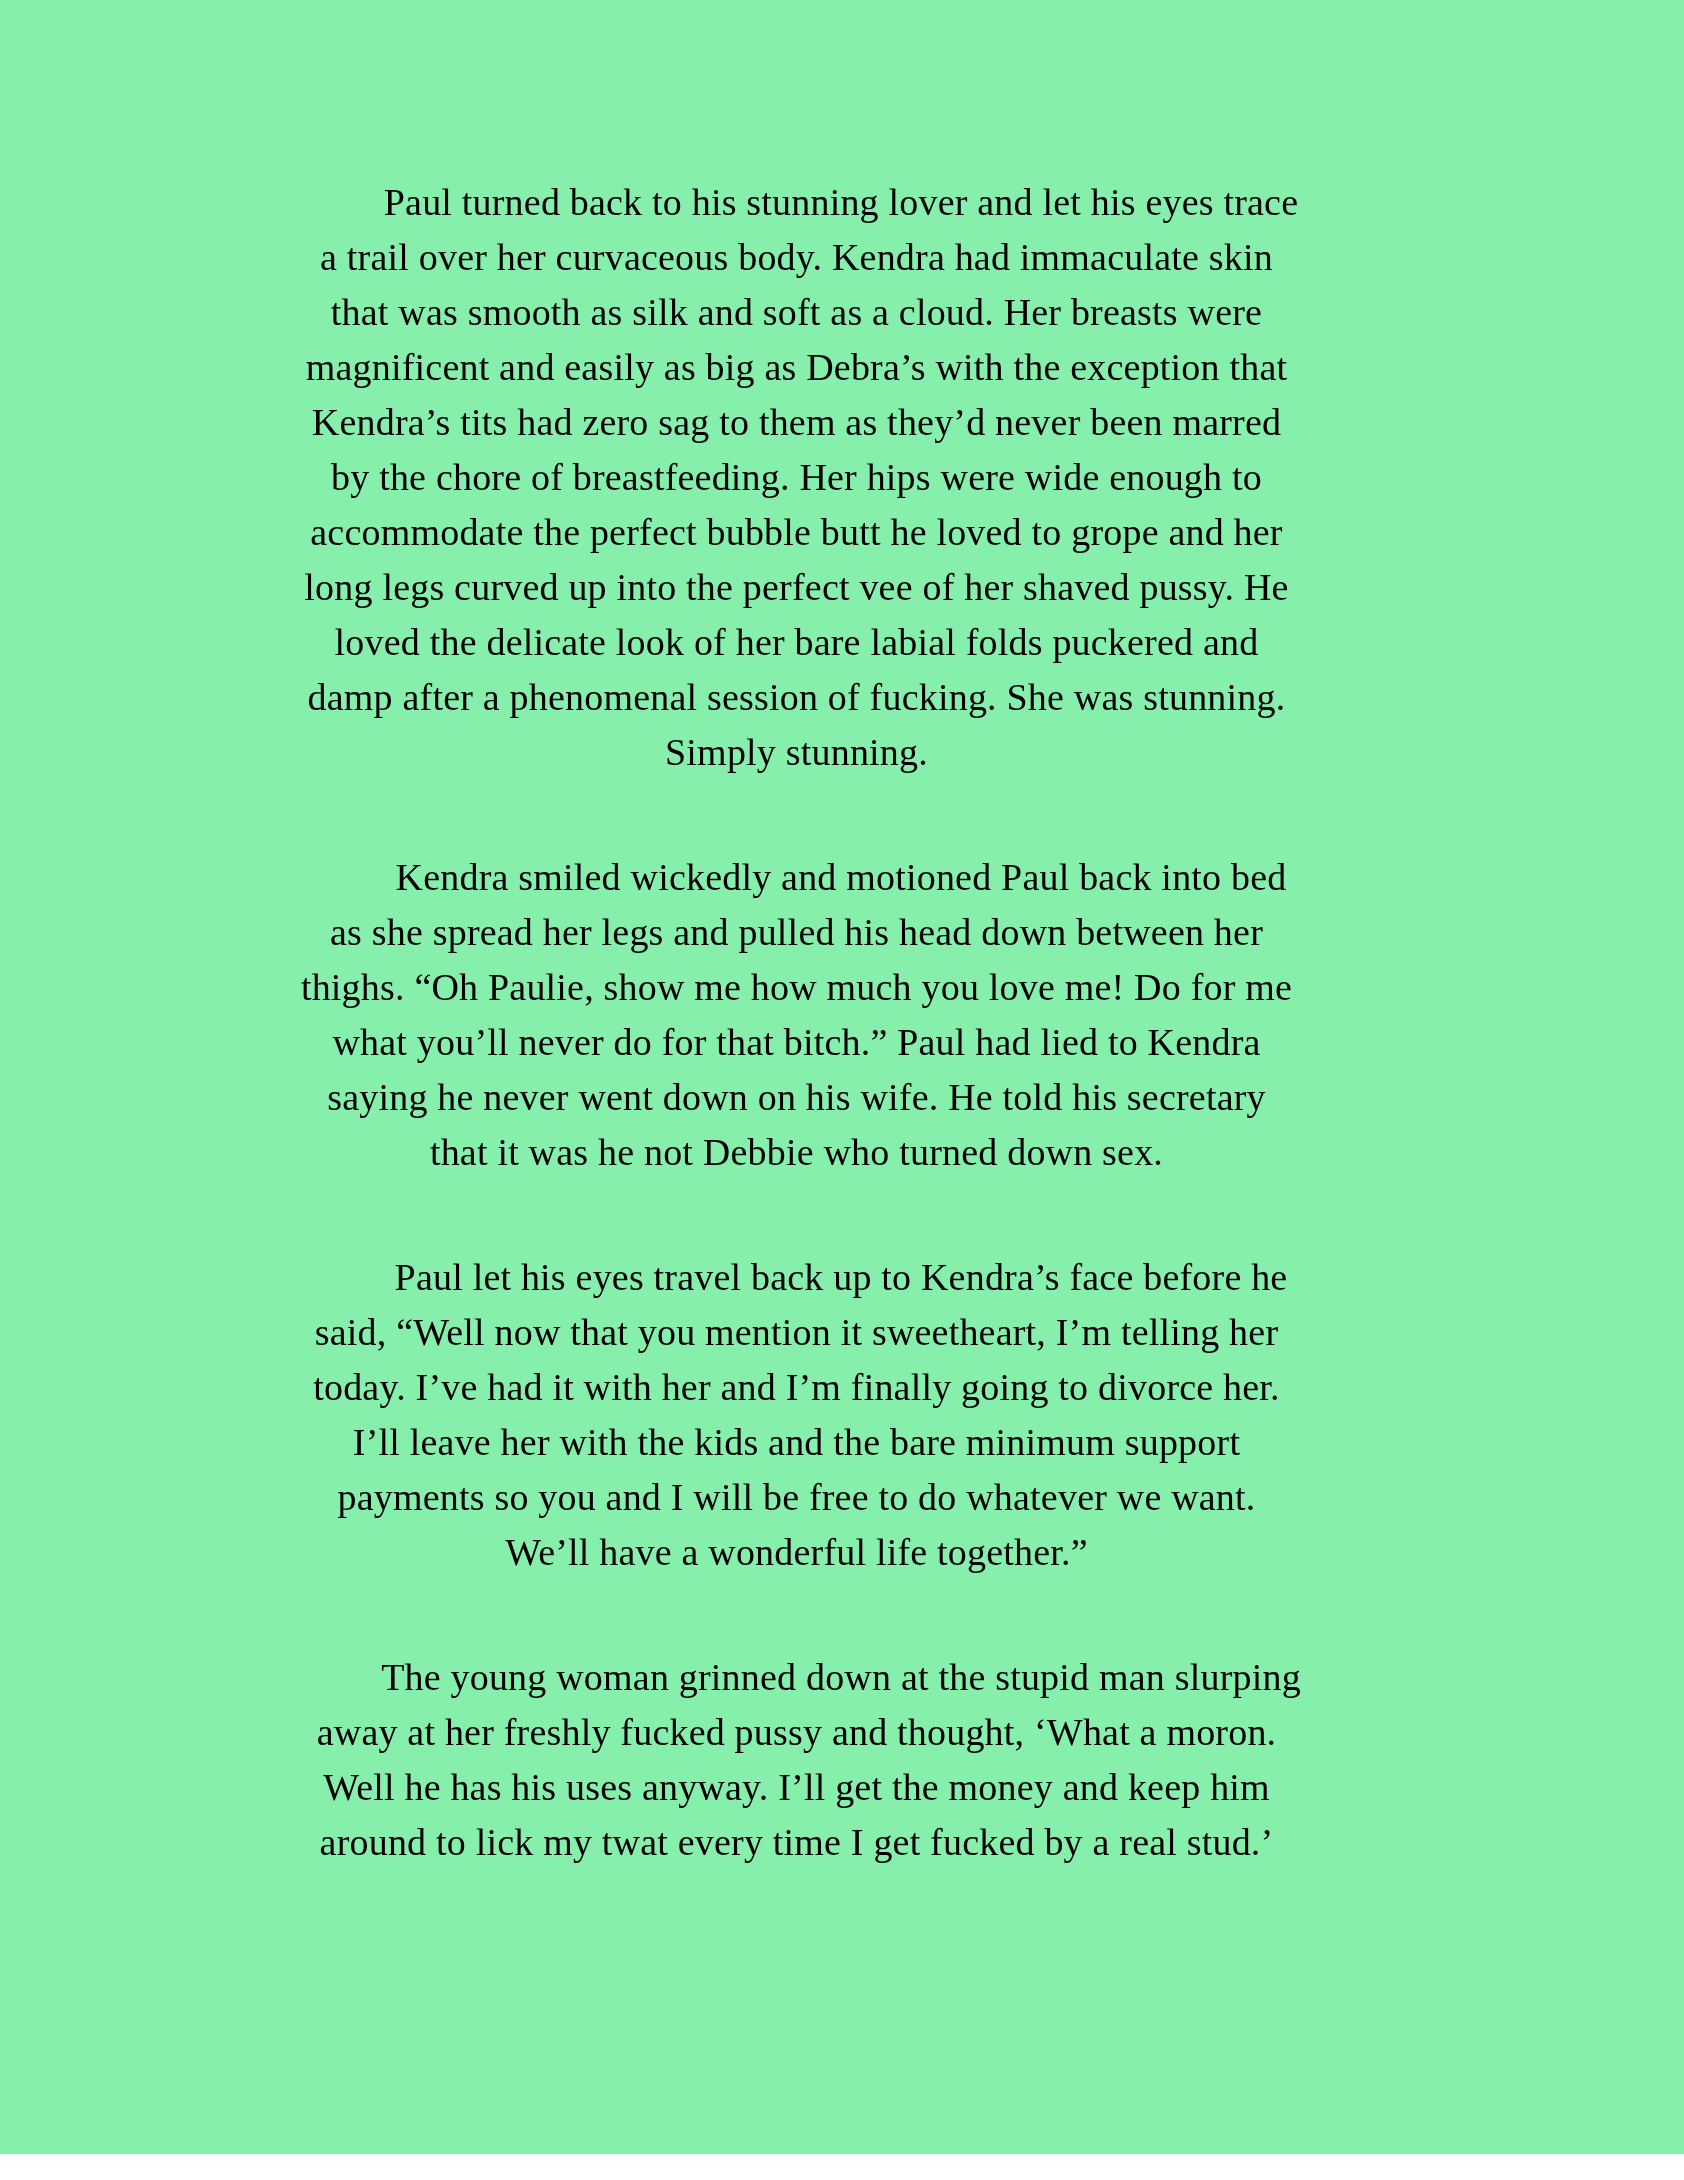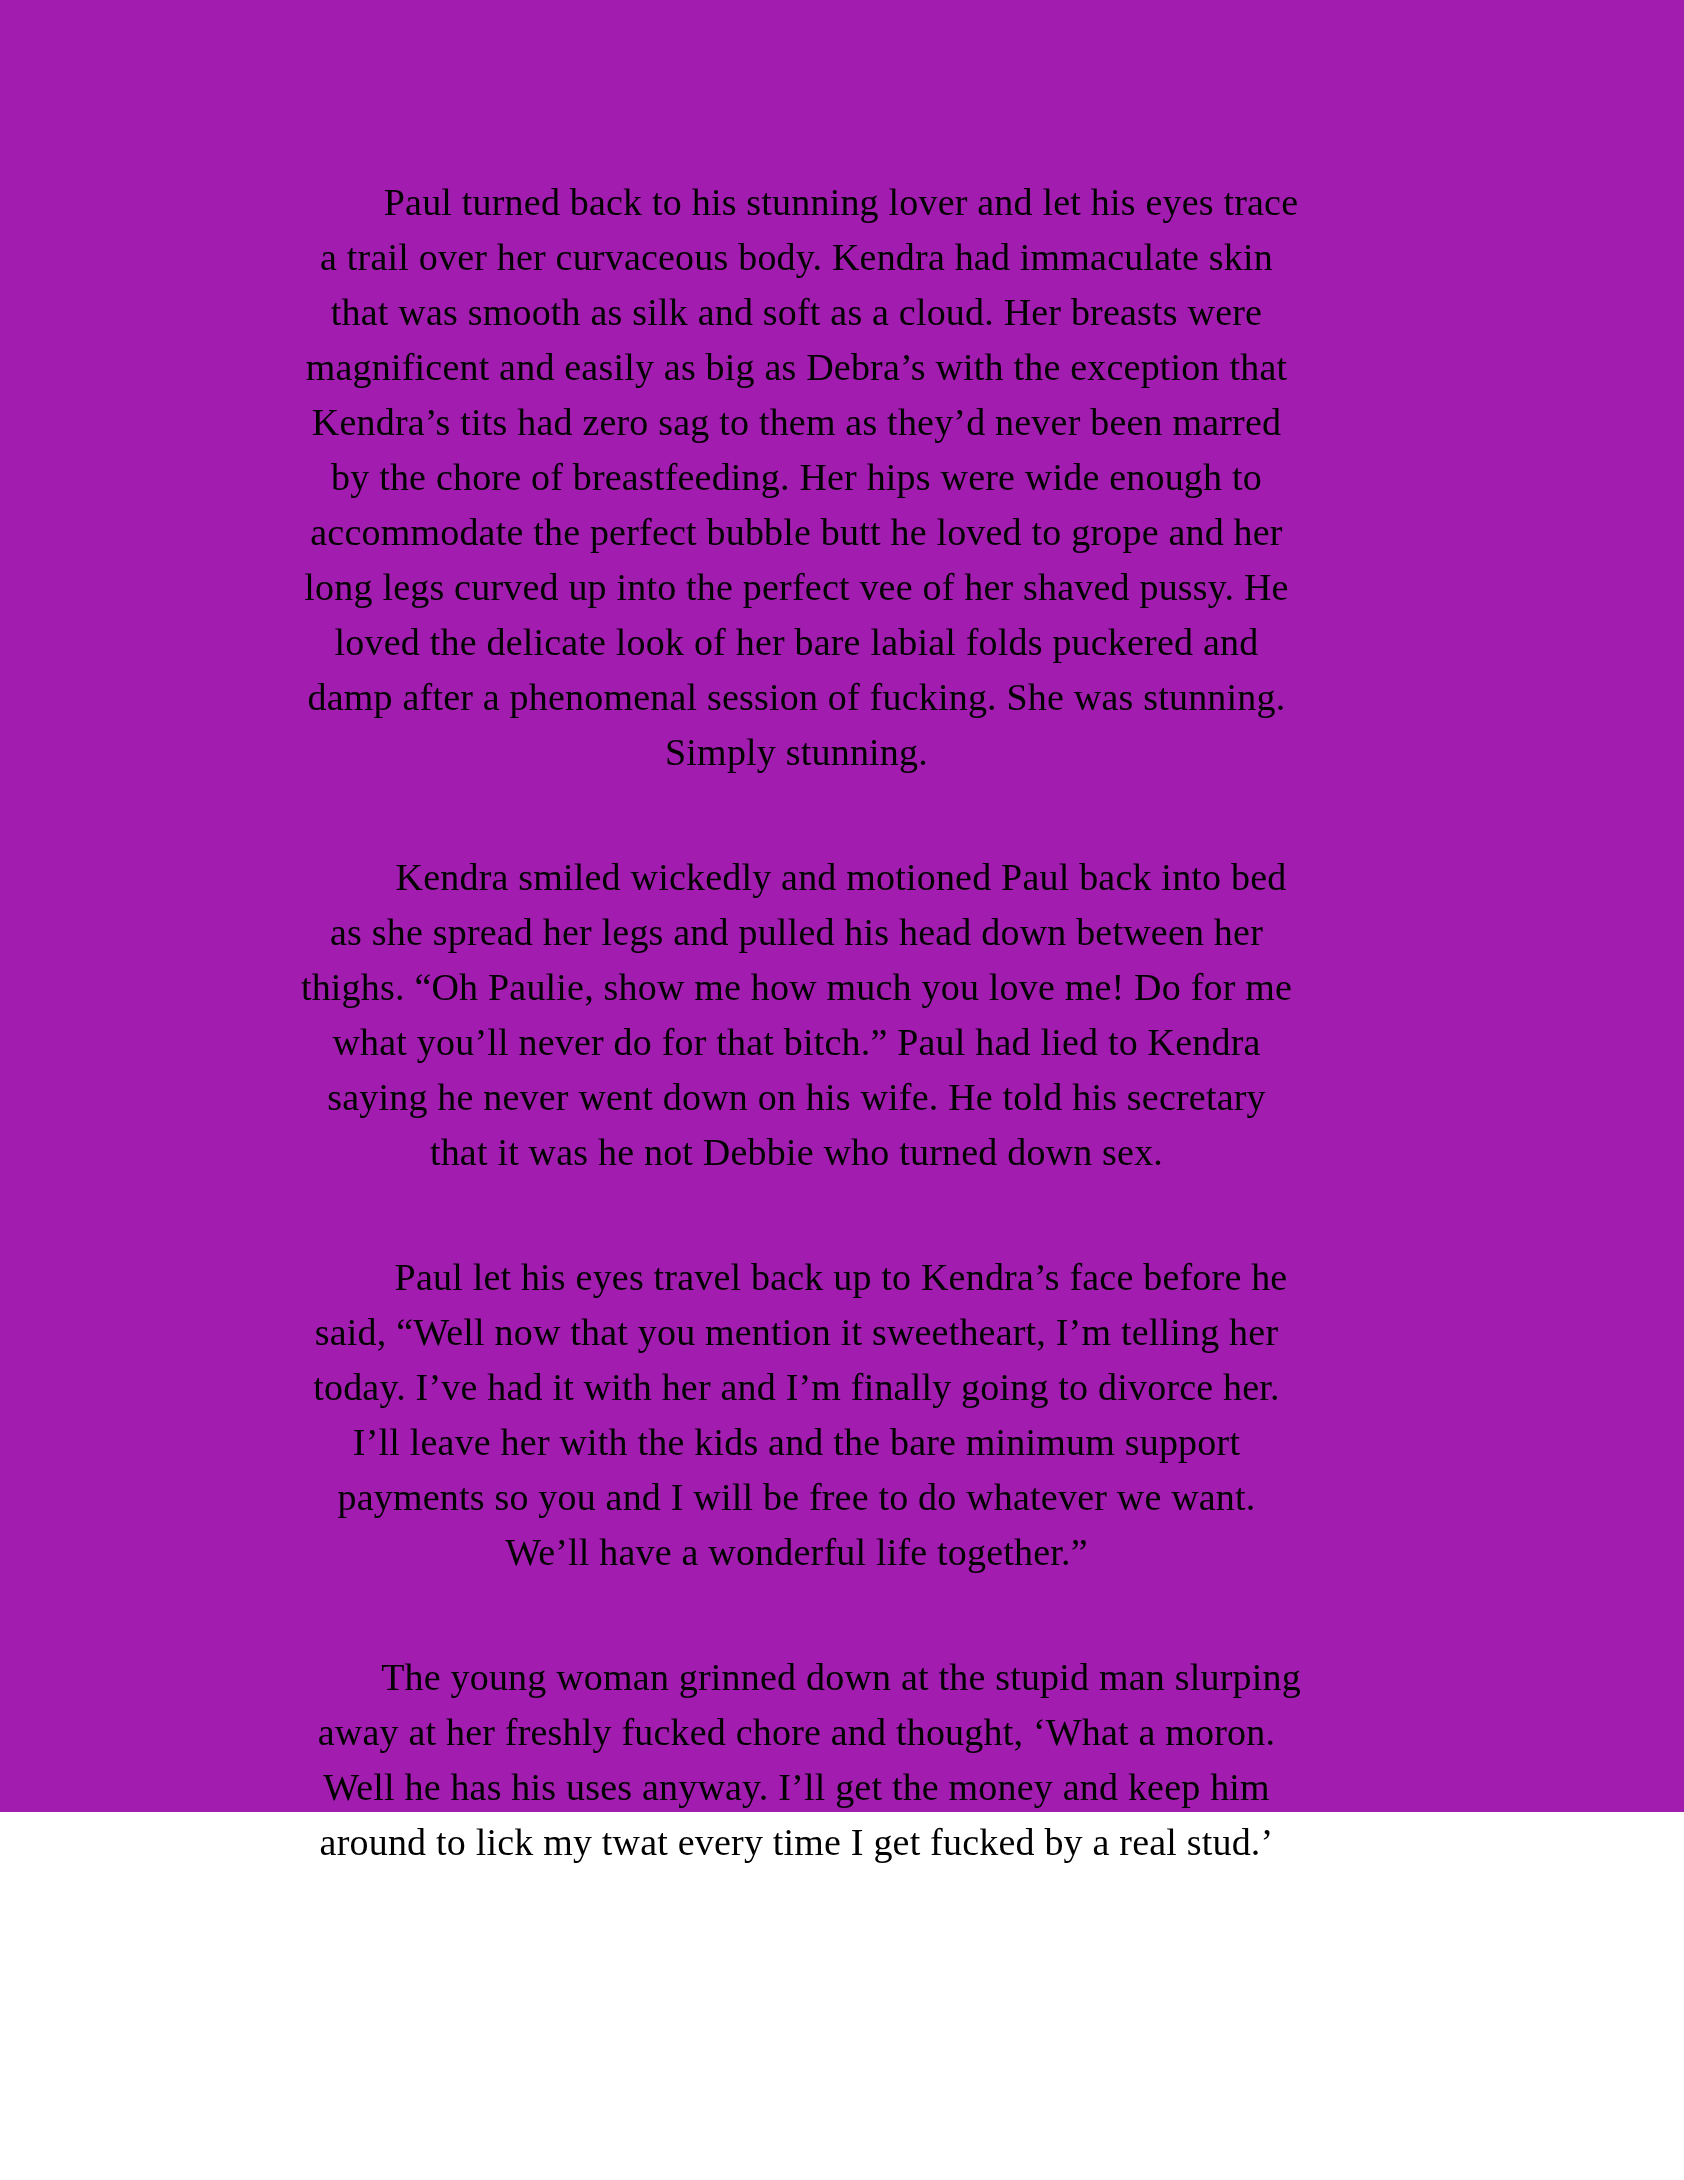--- a/index.html
+++ b/index.html
@@ -8,22 +8,22 @@
     background: #ffffff;
   }
   body {
     width: 1685px;
     height: 2181px;
     overflow: hidden;
   }
   .page {
     box-sizing: border-box;
     width: 1685px;
-    height: 1812px;
-    background: #a21caf;
+    height: 2154px;
+    background: #86efac;
     padding: 175px 199px 0 107px;
   }
   .story p {
     margin: 0 0 70px 0;
     color: #000000;
     font-family: "Liberation Serif", "DejaVu Serif", serif;
     font-size: 38px;
     line-height: 55px;
     text-align: center;
     text-indent: 89px;
@@ -53,18 +53,18 @@
 what you’ll never do for that bitch.” Paul had lied to Kendra
 saying he never went down on his wife. He told his secretary
 that it was he not Debbie who turned down sex.</p>
     <p>Paul let his eyes travel back up to Kendra’s face before he
 said, “Well now that you mention it sweetheart, I’m telling her
 today. I’ve had it with her and I’m finally going to divorce her.
 I’ll leave her with the kids and the bare minimum support
 payments so you and I will be free to do whatever we want.
 We’ll have a wonderful life together.”</p>
     <p>The young woman grinned down at the stupid man slurping
-away at her freshly fucked chore and thought, ‘What a moron.
+away at her freshly fucked pussy and thought, ‘What a moron.
 Well he has his uses anyway. I’ll get the money and keep him
 around to lick my twat every time I get fucked by a real stud.’</p>
   </article>
 </main>
 
 
 </body></html>

